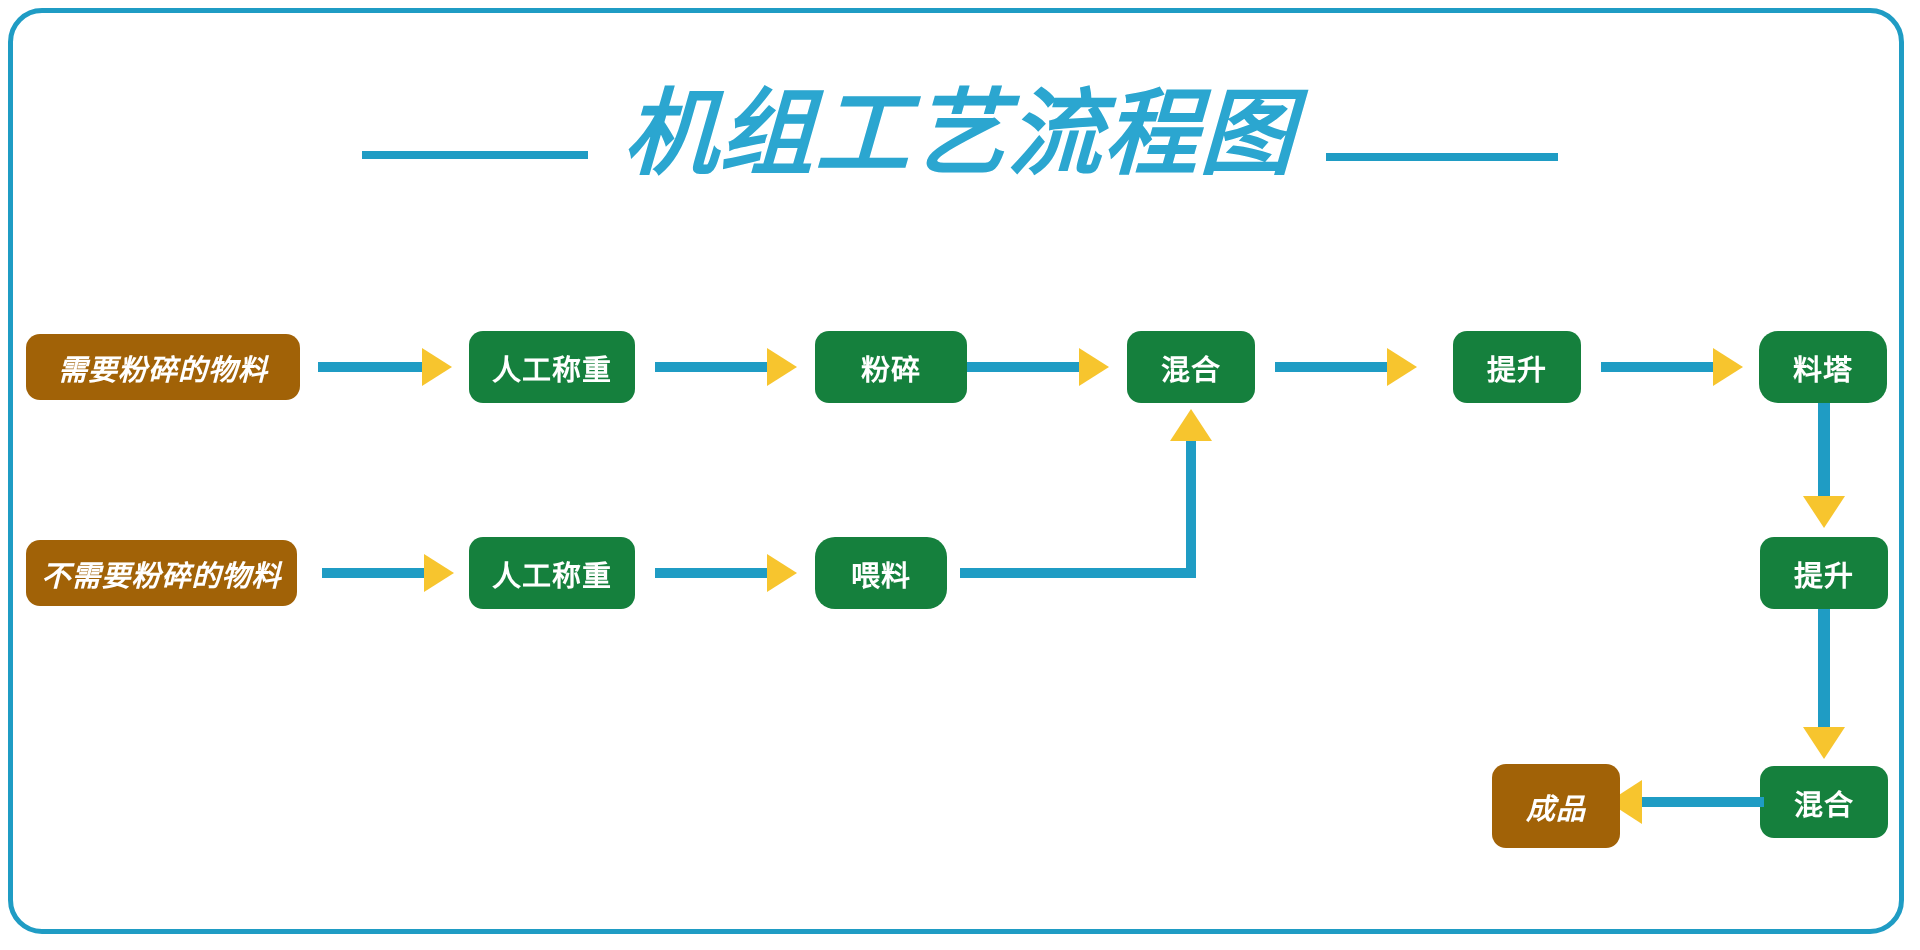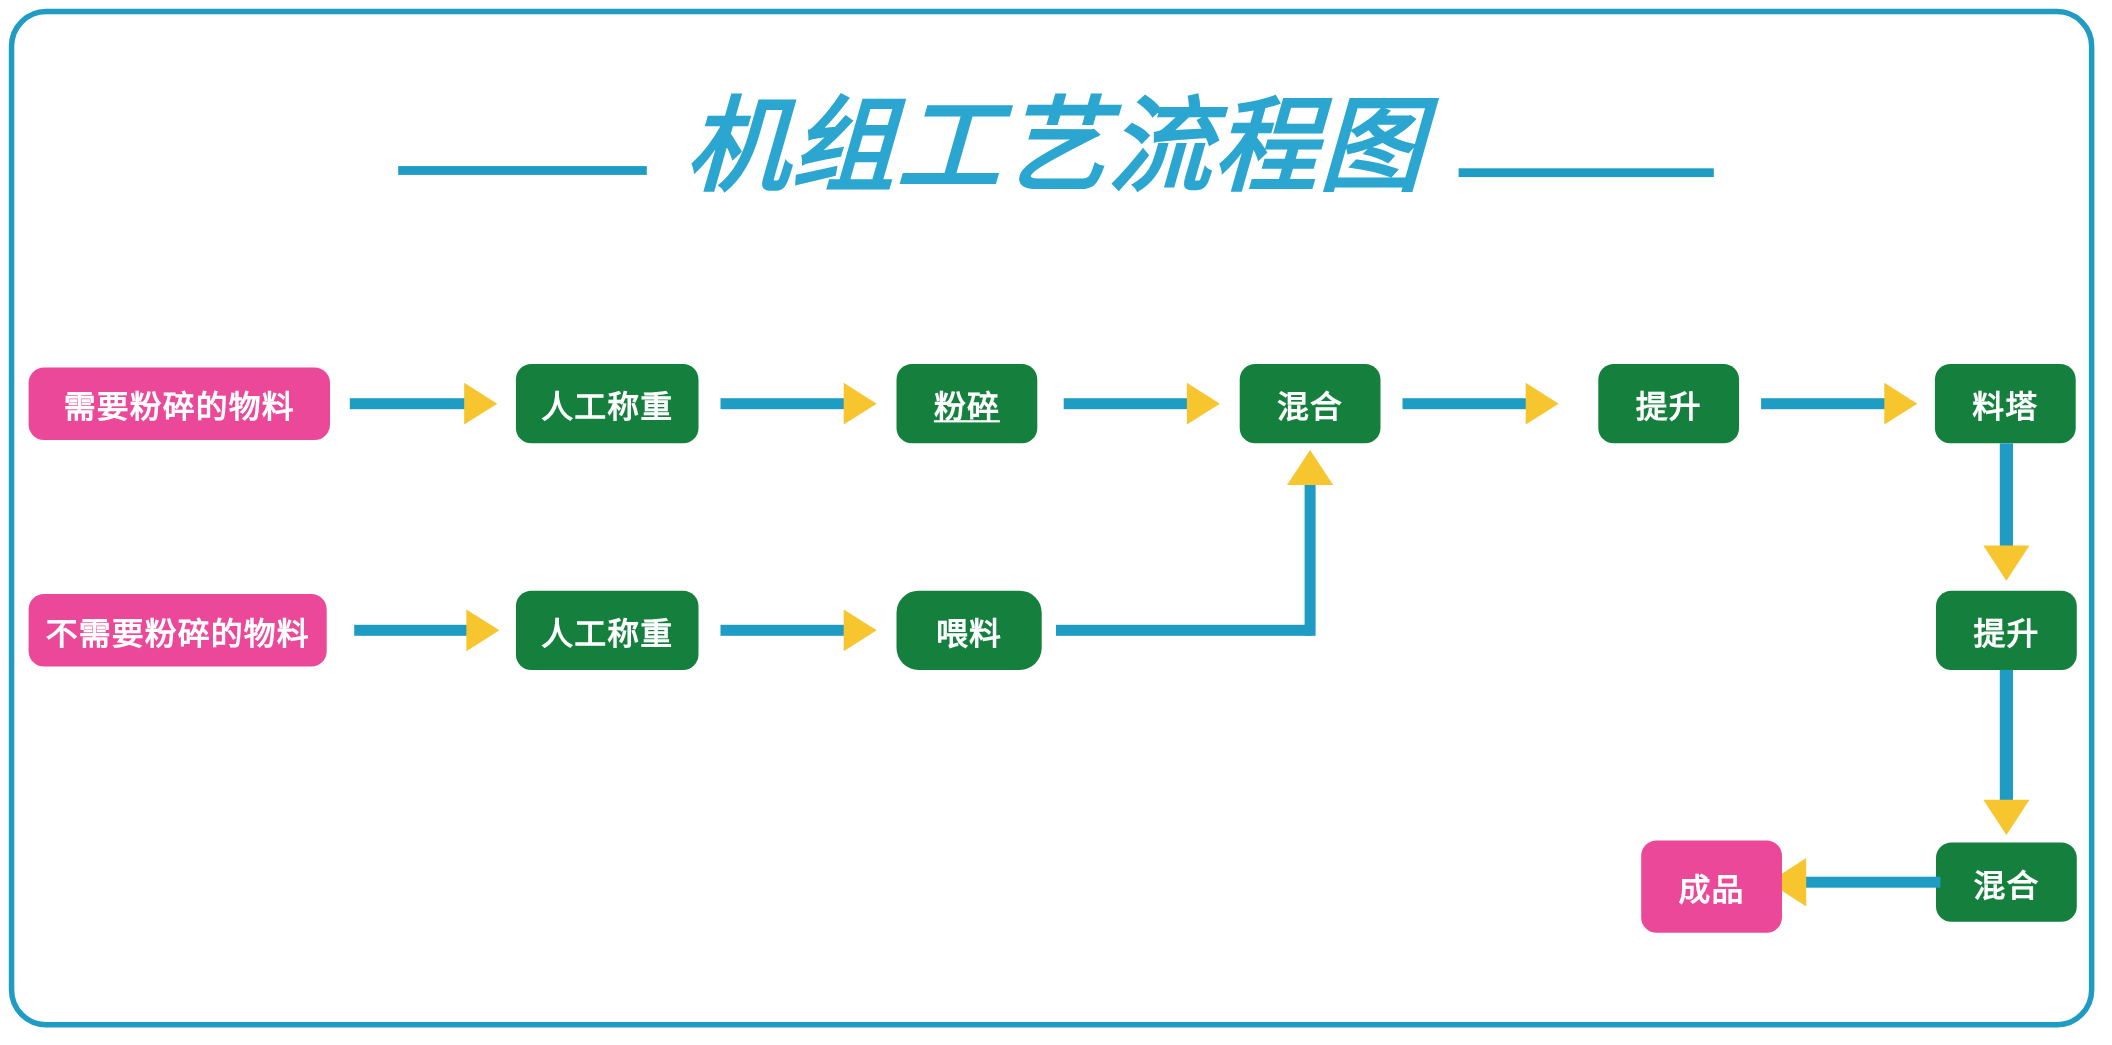--- a/index.html
+++ b/index.html
@@ -77,21 +77,21 @@
     border-radius: 14px;
     color: #ffffff;
     font-weight: bold;
     font-size: 29px;
     letter-spacing: 1px;
     box-sizing: border-box;
     white-space: nowrap;
     font-family: "DejaVu Sans", "Liberation Sans", sans-serif;
   }
   .node.blue   { background: #15803d; }
-  .node.yellow { background: #ec4899; }
+  .node.yellow { background: #a16207; font-style: italic; }
 
   
   .hline {
     position: absolute;
     height: 10px;
     background: #1f9cc4;
   }
   .vline {
     position: absolute;
     width: 10px;
@@ -142,36 +142,36 @@
   <div class="node yellow" style="left:26px; top:334px; width:274px; height:66px;">需要粉碎的物料</div>
 
   <div class="hline" style="left:318px; top:362px; width:108px;"></div>
   <div class="arrow-right" style="left:422px; top:348px;"></div>
 
   <div class="node blue" style="left:469px; top:331px; width:166px; height:72px;">人工称重</div>
 
   <div class="hline" style="left:655px; top:362px; width:116px;"></div>
   <div class="arrow-right" style="left:767px; top:348px;"></div>
 
-  <div class="node blue" style="left:815px; top:331px; width:128px; height:72px;text-decoration:underline;">粉碎</div>
+  <div class="node blue" style="left:815px; top:331px; width:152px; height:72px;">粉碎</div>
 
   <div class="hline" style="left:967px; top:362px; width:116px;"></div>
   <div class="arrow-right" style="left:1079px; top:348px;"></div>
 
   <div class="node blue" style="left:1127px; top:331px; width:128px; height:72px;">混合</div>
 
   <div class="hline" style="left:1275px; top:362px; width:116px;"></div>
   <div class="arrow-right" style="left:1387px; top:348px;"></div>
 
   <div class="node blue" style="left:1453px; top:331px; width:128px; height:72px;">提升</div>
 
   <div class="hline" style="left:1601px; top:362px; width:116px;"></div>
   <div class="arrow-right" style="left:1713px; top:348px;"></div>
 
-  <div class="node blue" style="left:1759px; top:331px; width:128px; height:72px;">料塔</div>
+  <div class="node blue" style="left:1759px; top:331px; width:128px; height:72px;border-radius:19px;">料塔</div>
 
   <div class="node yellow" style="left:26px; top:540px; width:271px; height:66px;text-align:center;">不需要粉碎的物料</div>
 
   <div class="hline" style="left:322px; top:568px; width:106px;"></div>
   <div class="arrow-right" style="left:424px; top:554px;"></div>
 
   <div class="node blue" style="left:469px; top:537px; width:166px; height:72px;">人工称重</div>
 
   <div class="hline" style="left:655px; top:568px; width:116px;"></div>
   <div class="arrow-right" style="left:767px; top:554px;"></div>

